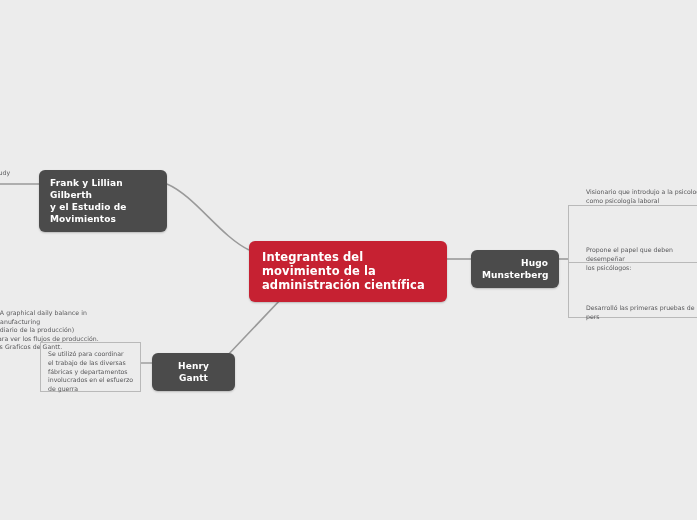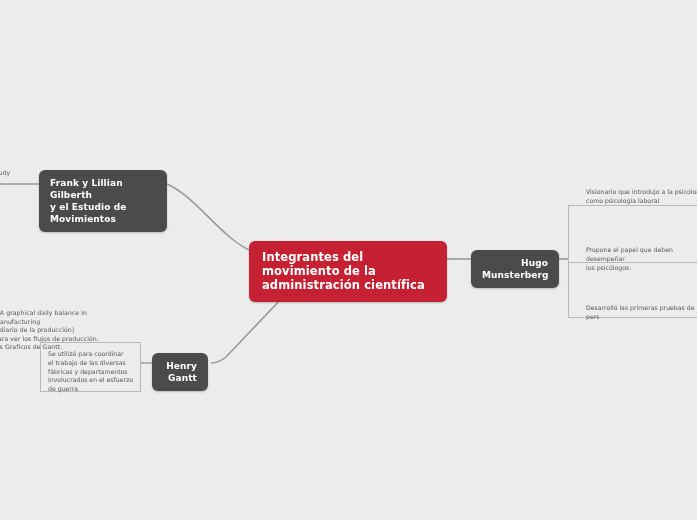--- a/index.html
+++ b/index.html
@@ -117,21 +117,21 @@
   <div class="hline" style="left:568px; top:262px; width:180px;"></div>
 
   <div class="leaf-box-inner" style="left:586px; top:188px; width:120px;">Visionario que introdujo a la psicología
 como psicología laboral</div>
 
   <div class="leaf-box-inner" style="left:586px; top:246px; width:120px;">Propone el papel que deben desempeñar
 los psicólogos:</div>
 
   <div class="leaf-box-inner" style="left:586px; top:304px; width:120px;">Desarrolló las primeras pruebas de pers</div>
 
-  <div class="node node-branch" style="left:152px; top:353px; width:56px; text-align:right;">Henry Gantt</div>
+  <div class="node node-branch" style="left:152px; top:353px; width:83px; text-align:center;">Henry Gantt</div>
 
   <div class="leaf-text" style="left:-6px; top:309px; width:136px;">a A graphical daily balance in manufacturing
 o diario de la producción)
 para ver los flujos de producción.
 los Graficos de Gantt.</div>
 
   <div class="leaf-box" style="left:40px; top:342px; width:101px; height:50px;"></div>
   <div class="leaf-box-inner" style="left:48px; top:350px; width:90px;">Se utilizó para coordinar
 el trabajo de las diversas
 fábricas y departamentos

